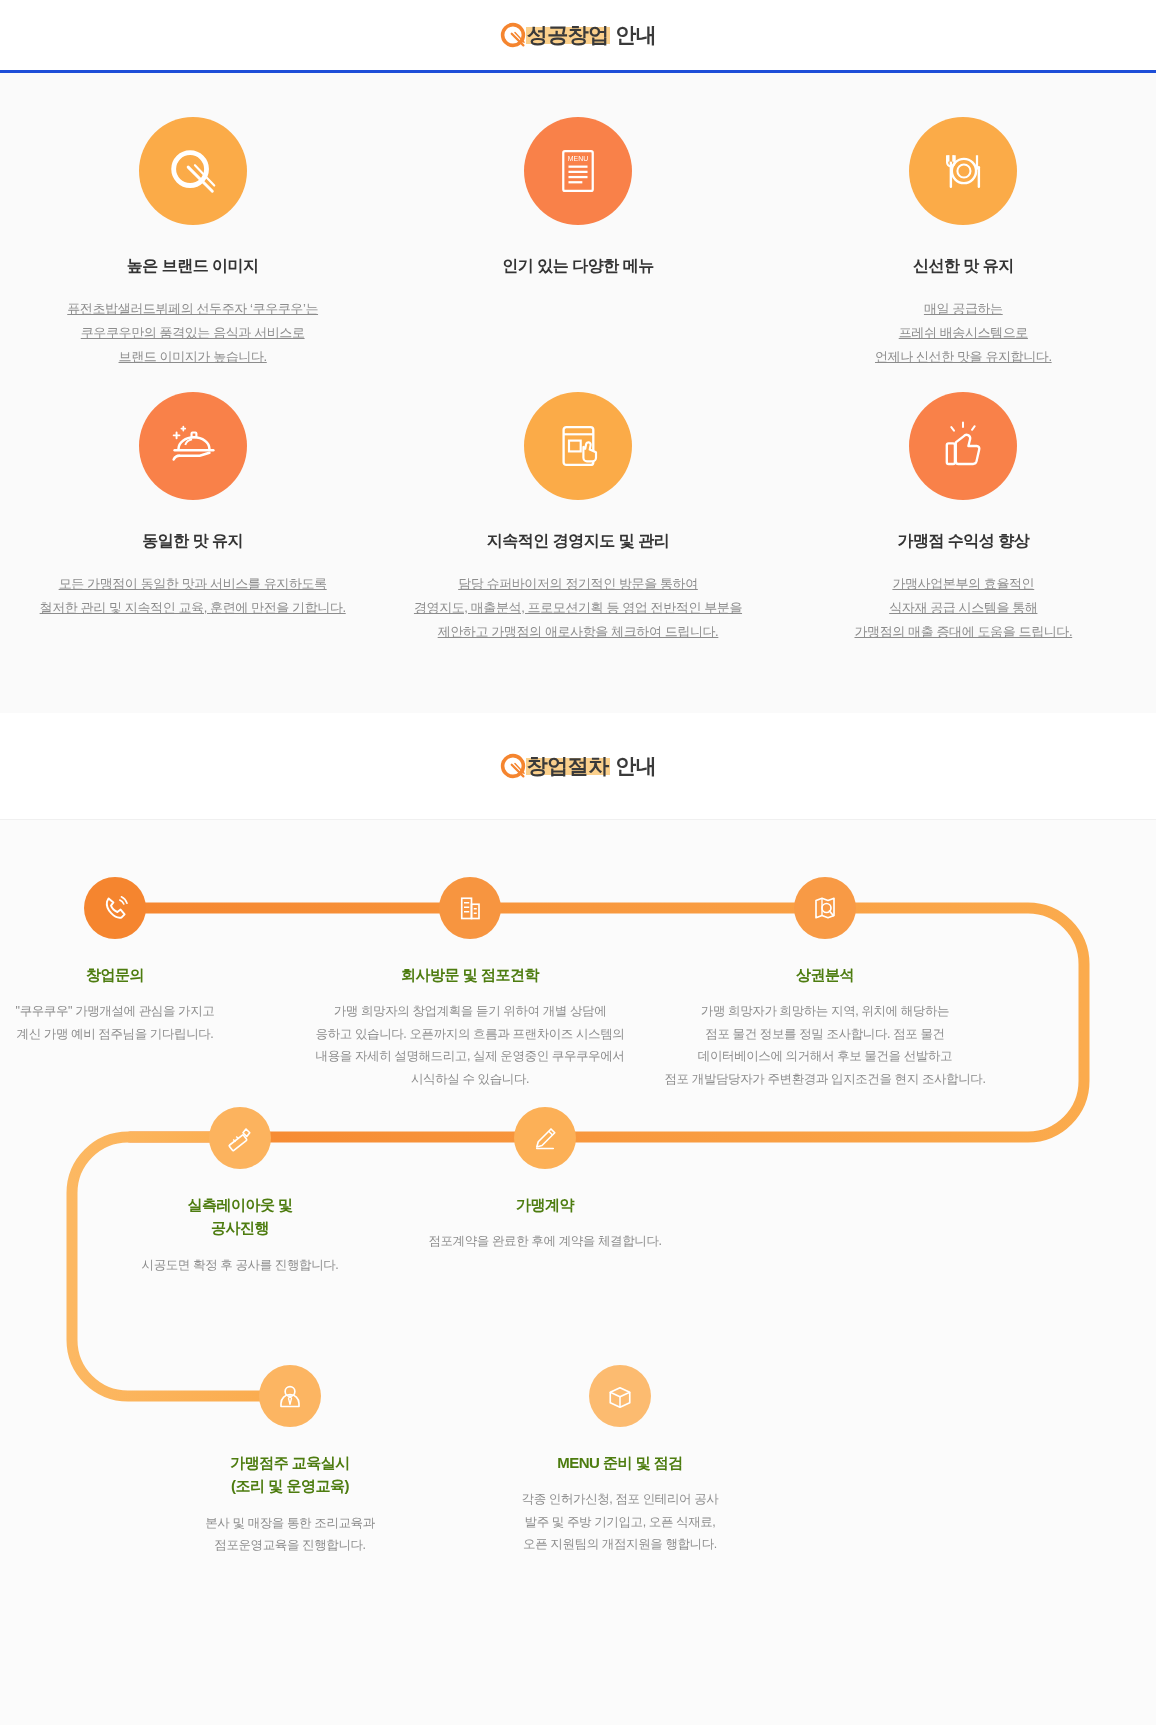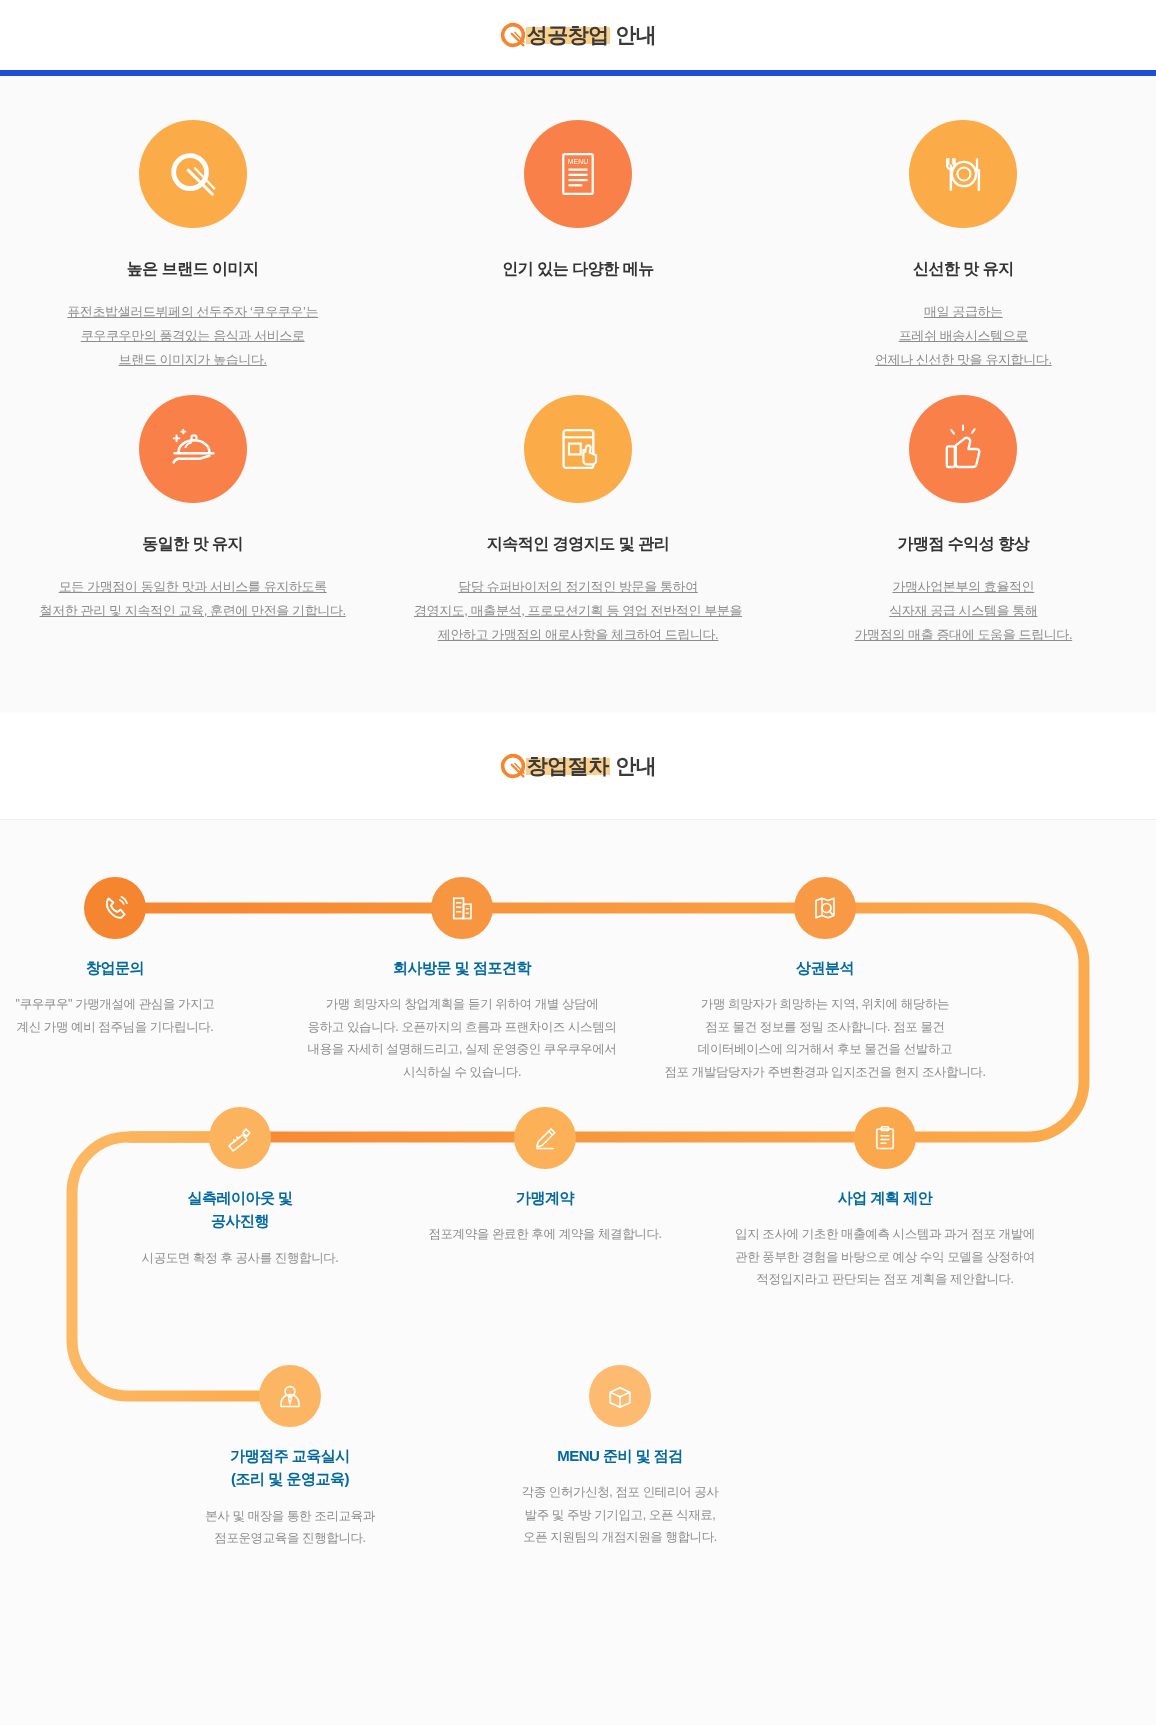--- a/index.html
+++ b/index.html
@@ -39,21 +39,21 @@
     padding-bottom: 2px;
   }
   .title-text .hl {
     background: linear-gradient(transparent 18%, #fbd08c 18%, #fbd08c 92%, transparent 92%);
     padding: 0 1px;
   }
 
   
   .features {
     background: #fafafa;
-    border-top: 6px solid #1d4ed8;
+    border-top: 3px solid #1d4ed8;
     padding: 44px 16px 40px 0;
     height: 643px;
   }
   .feature-row {
     display: flex;
     width: 1156px;
   }
   .feature-row:first-child { margin-bottom: 22px; }
 
   .feature {
@@ -120,24 +120,24 @@
     height: 62px;
     border-radius: 50%;
     display: flex;
     align-items: center;
     justify-content: center;
     position: relative;
     z-index: 3;
   }
   .step-circle svg { display: block; }
   .step-title {
-    margin-top: 17px;
+    margin-top: 24px;
     font-size: 15px;
     font-weight: bold;
-    color: #0369a1;
+    color: #4d7c0f;
     letter-spacing: -0.5px;
     text-align: center;
     line-height: 1.55;
     white-space: pre-line;
   }
   .step-desc {
     margin-top: 14px;
     font-size: 12.5px;
     color: #8c8c8c;
     line-height: 1.8;
@@ -312,21 +312,21 @@
       <svg width="32" height="32" viewBox="0 0 40 40">
         <path d="M12 8 l6 5 -3 4 a14 14 0 0 0 8 8 l4 -3 5 6 -4 4 c-8 2 -20 -10 -18 -20 z" fill="none" stroke="#ffffff" stroke-width="2.4" stroke-linejoin="round"></path>
         <path d="M26 10 a9 9 0 0 1 5 5 M28 6 a14 14 0 0 1 7 8" fill="none" stroke="#ffffff" stroke-width="2" stroke-linecap="round"></path>
       </svg>
     </div>
     <div class="step-title">창업문의</div>
     <div class="step-desc">"쿠우쿠우" 가맹개설에 관심을 가지고
 계신 가맹 예비 점주님을 기다립니다.</div>
   </div>
 
-  <div class="step" style="left:292px; top:57px;">
+  <div class="step" style="left:300px; top:57px;">
     <div class="step-circle" style="background:#f79540">
       <svg width="30" height="30" viewBox="0 0 40 40">
         <rect x="9" y="7" width="13" height="27" fill="none" stroke="#ffffff" stroke-width="2.2"></rect>
         <rect x="22" y="15" width="10" height="19" fill="none" stroke="#ffffff" stroke-width="2.2"></rect>
         <line x1="12" y1="13" x2="19" y2="13" stroke="#ffffff" stroke-width="2"></line>
         <line x1="12" y1="19" x2="19" y2="19" stroke="#ffffff" stroke-width="2"></line>
         <line x1="12" y1="25" x2="19" y2="25" stroke="#ffffff" stroke-width="2"></line>
         <line x1="25" y1="21" x2="29" y2="21" stroke="#ffffff" stroke-width="2"></line>
         <line x1="25" y1="27" x2="29" y2="27" stroke="#ffffff" stroke-width="2"></line>
       </svg>
@@ -373,35 +373,20 @@
       <svg width="30" height="30" viewBox="0 0 40 40">
         <path d="M28 8 l5 5 -17 17 -7 2 2 -7 z" fill="none" stroke="#ffffff" stroke-width="2.2" stroke-linejoin="round"></path>
         <line x1="25" y1="11" x2="30" y2="16" stroke="#ffffff" stroke-width="1.8"></line>
         <path d="M9 34 h22" stroke="#ffffff" stroke-width="2.2" stroke-linecap="round"></path>
       </svg>
     </div>
     <div class="step-title">가맹계약</div>
     <div class="step-desc">점포계약을 완료한 후에 계약을 체결합니다.</div>
   </div>
 
-  <div class="step" style="left:715px; top:287px;">
-    <div class="step-circle" style="background:#fba84d">
-      <svg width="30" height="30" viewBox="0 0 40 40">
-        <rect x="9" y="8" width="22" height="26" rx="2" fill="none" stroke="#ffffff" stroke-width="2.2"></rect>
-        <rect x="15" y="5" width="10" height="5" rx="1.5" fill="none" stroke="#ffffff" stroke-width="2"></rect>
-        <line x1="14" y1="17" x2="26" y2="17" stroke="#ffffff" stroke-width="2"></line>
-        <line x1="14" y1="22" x2="26" y2="22" stroke="#ffffff" stroke-width="2"></line>
-        <line x1="14" y1="27" x2="22" y2="27" stroke="#ffffff" stroke-width="2"></line>
-      </svg>
-    </div>
-    <div class="step-title">사업 계획 제안</div>
-    <div class="step-desc">입지 조사에 기초한 매출예측 시스템과 과거 점포 개발에
-관한 풍부한 경험을 바탕으로 예상 수익 모델을 상정하여
-적정입지라고 판단되는 점포 계획을 제안합니다.</div>
-  </div>
 
   <div class="step" style="left:120px; top:545px;">
     <div class="step-circle" style="background:#fcb562">
       <svg width="30" height="30" viewBox="0 0 40 40">
         <circle cx="20" cy="14" r="6.5" fill="none" stroke="#ffffff" stroke-width="2.2"></circle>
         <path d="M8 34 v-4 a12 12 0 0 1 24 0 v4 z" fill="none" stroke="#ffffff" stroke-width="2.2" stroke-linejoin="round"></path>
         <path d="M20 20 l-2 3 2 8 2 -8 z" fill="none" stroke="#ffffff" stroke-width="1.8" stroke-linejoin="round"></path>
       </svg>
     </div>
     <div class="step-title">가맹점주 교육실시

